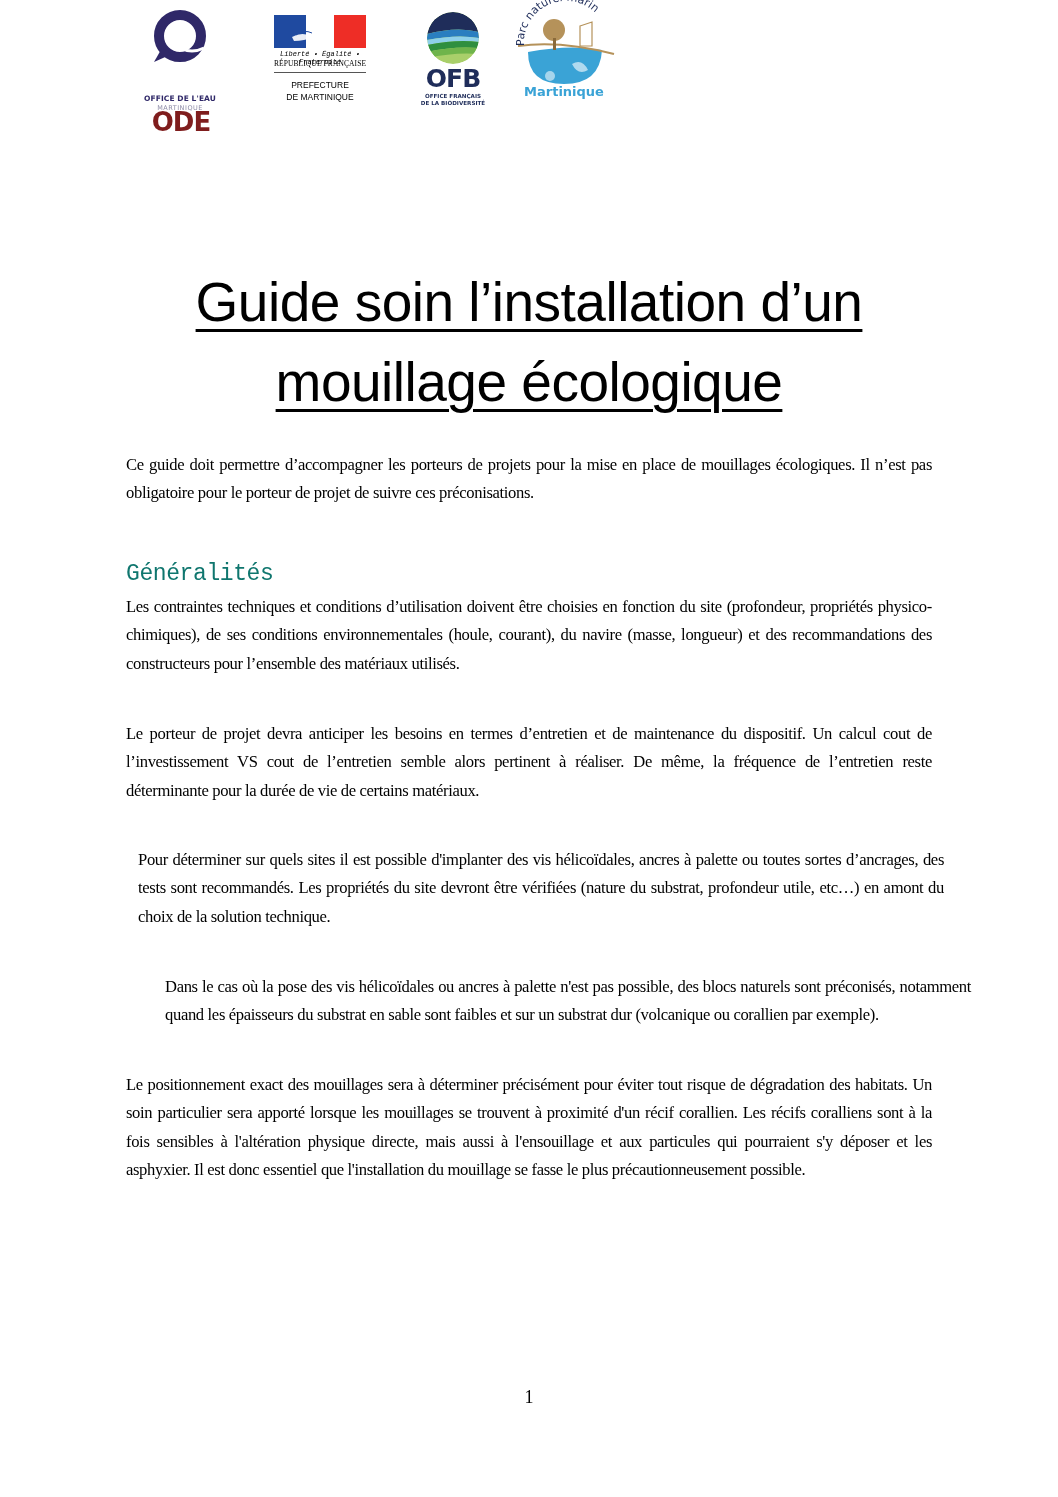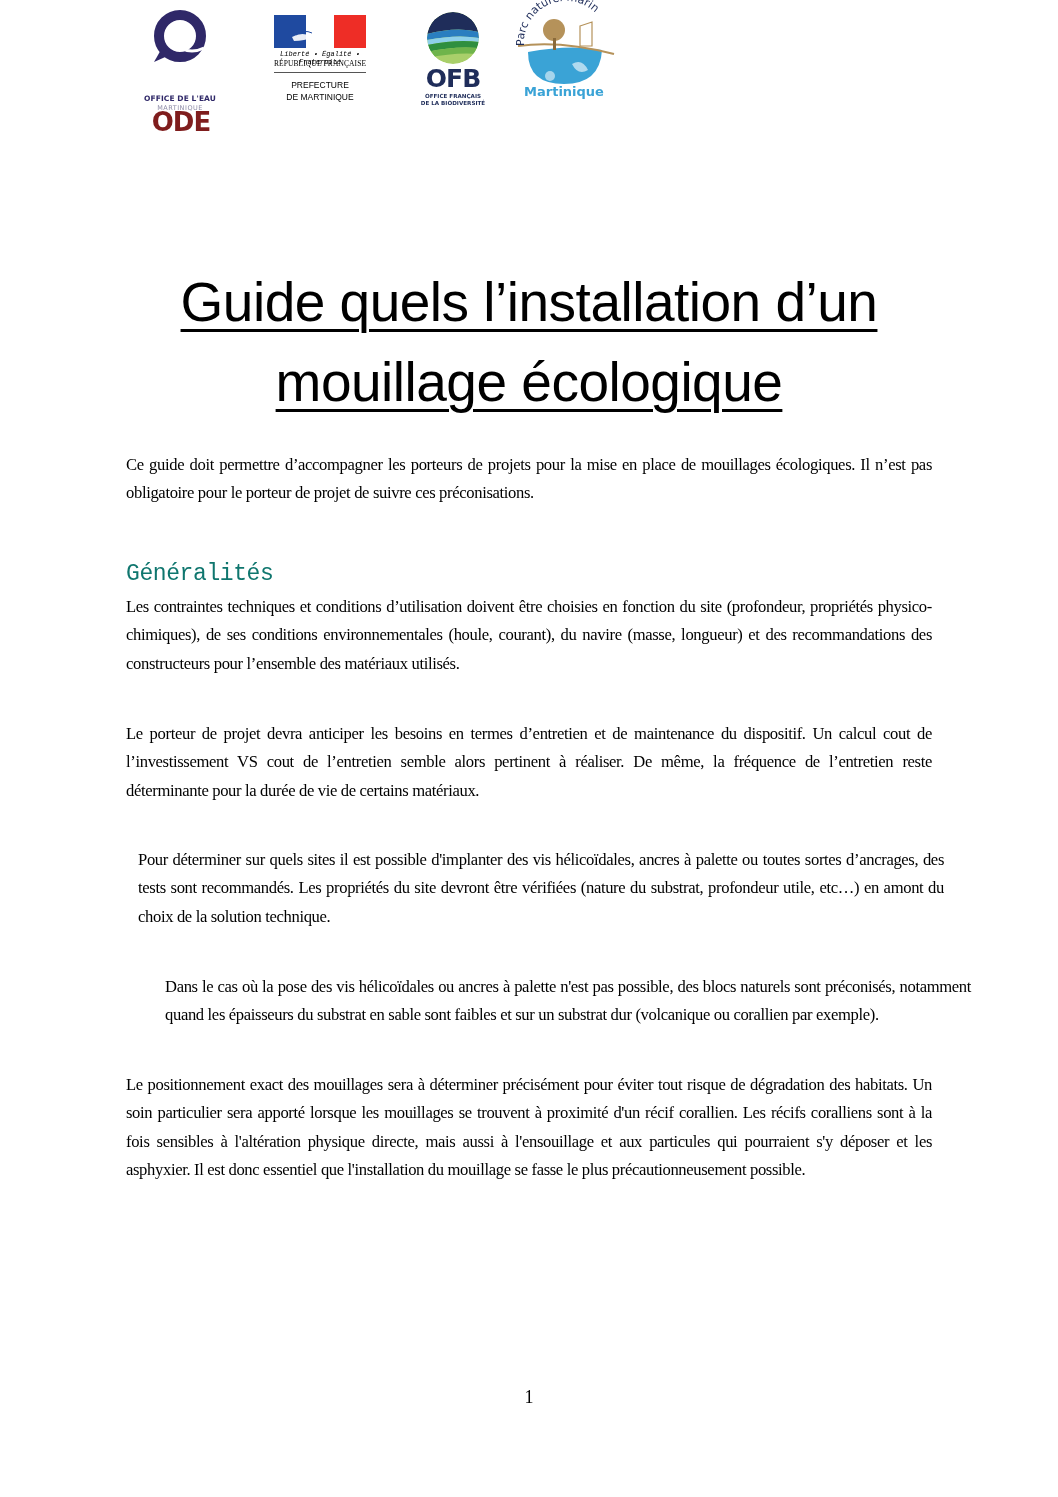--- a/index.html
+++ b/index.html
@@ -222,21 +222,21 @@
       <circle cx="40" cy="76" r="5" fill="#ffffff" opacity="0.55"></circle>
       <path d="M62 64 Q72 58 78 70 Q68 76 62 64 Z" fill="#ffffff" opacity="0.6"></path>
       <text font-family="DejaVu Sans, sans-serif" font-size="11" fill="#1f2d5a">
         <textPath href="#arcpath">Parc naturel marin</textPath>
       </text>
     </svg>
     <div class="pnm-name">Martinique</div>
   </div>
 
   <h1 class="title">
-    <span>Guide quels l’installation d’un</span><br>
+    <span>Guide soin l’installation d’un</span><br>
     <span>mouillage écologique</span>
   </h1>
 
   <div class="content intro">
     <p>Ce guide doit permettre d’accompagner les porteurs de projets pour la mise en place de mouillages écologiques. Il n’est pas obligatoire pour le porteur de projet de suivre ces préconisations.</p>
   </div>
 
   <h2 class="heading">Généralités</h2>
 
   <div class="content p1">

